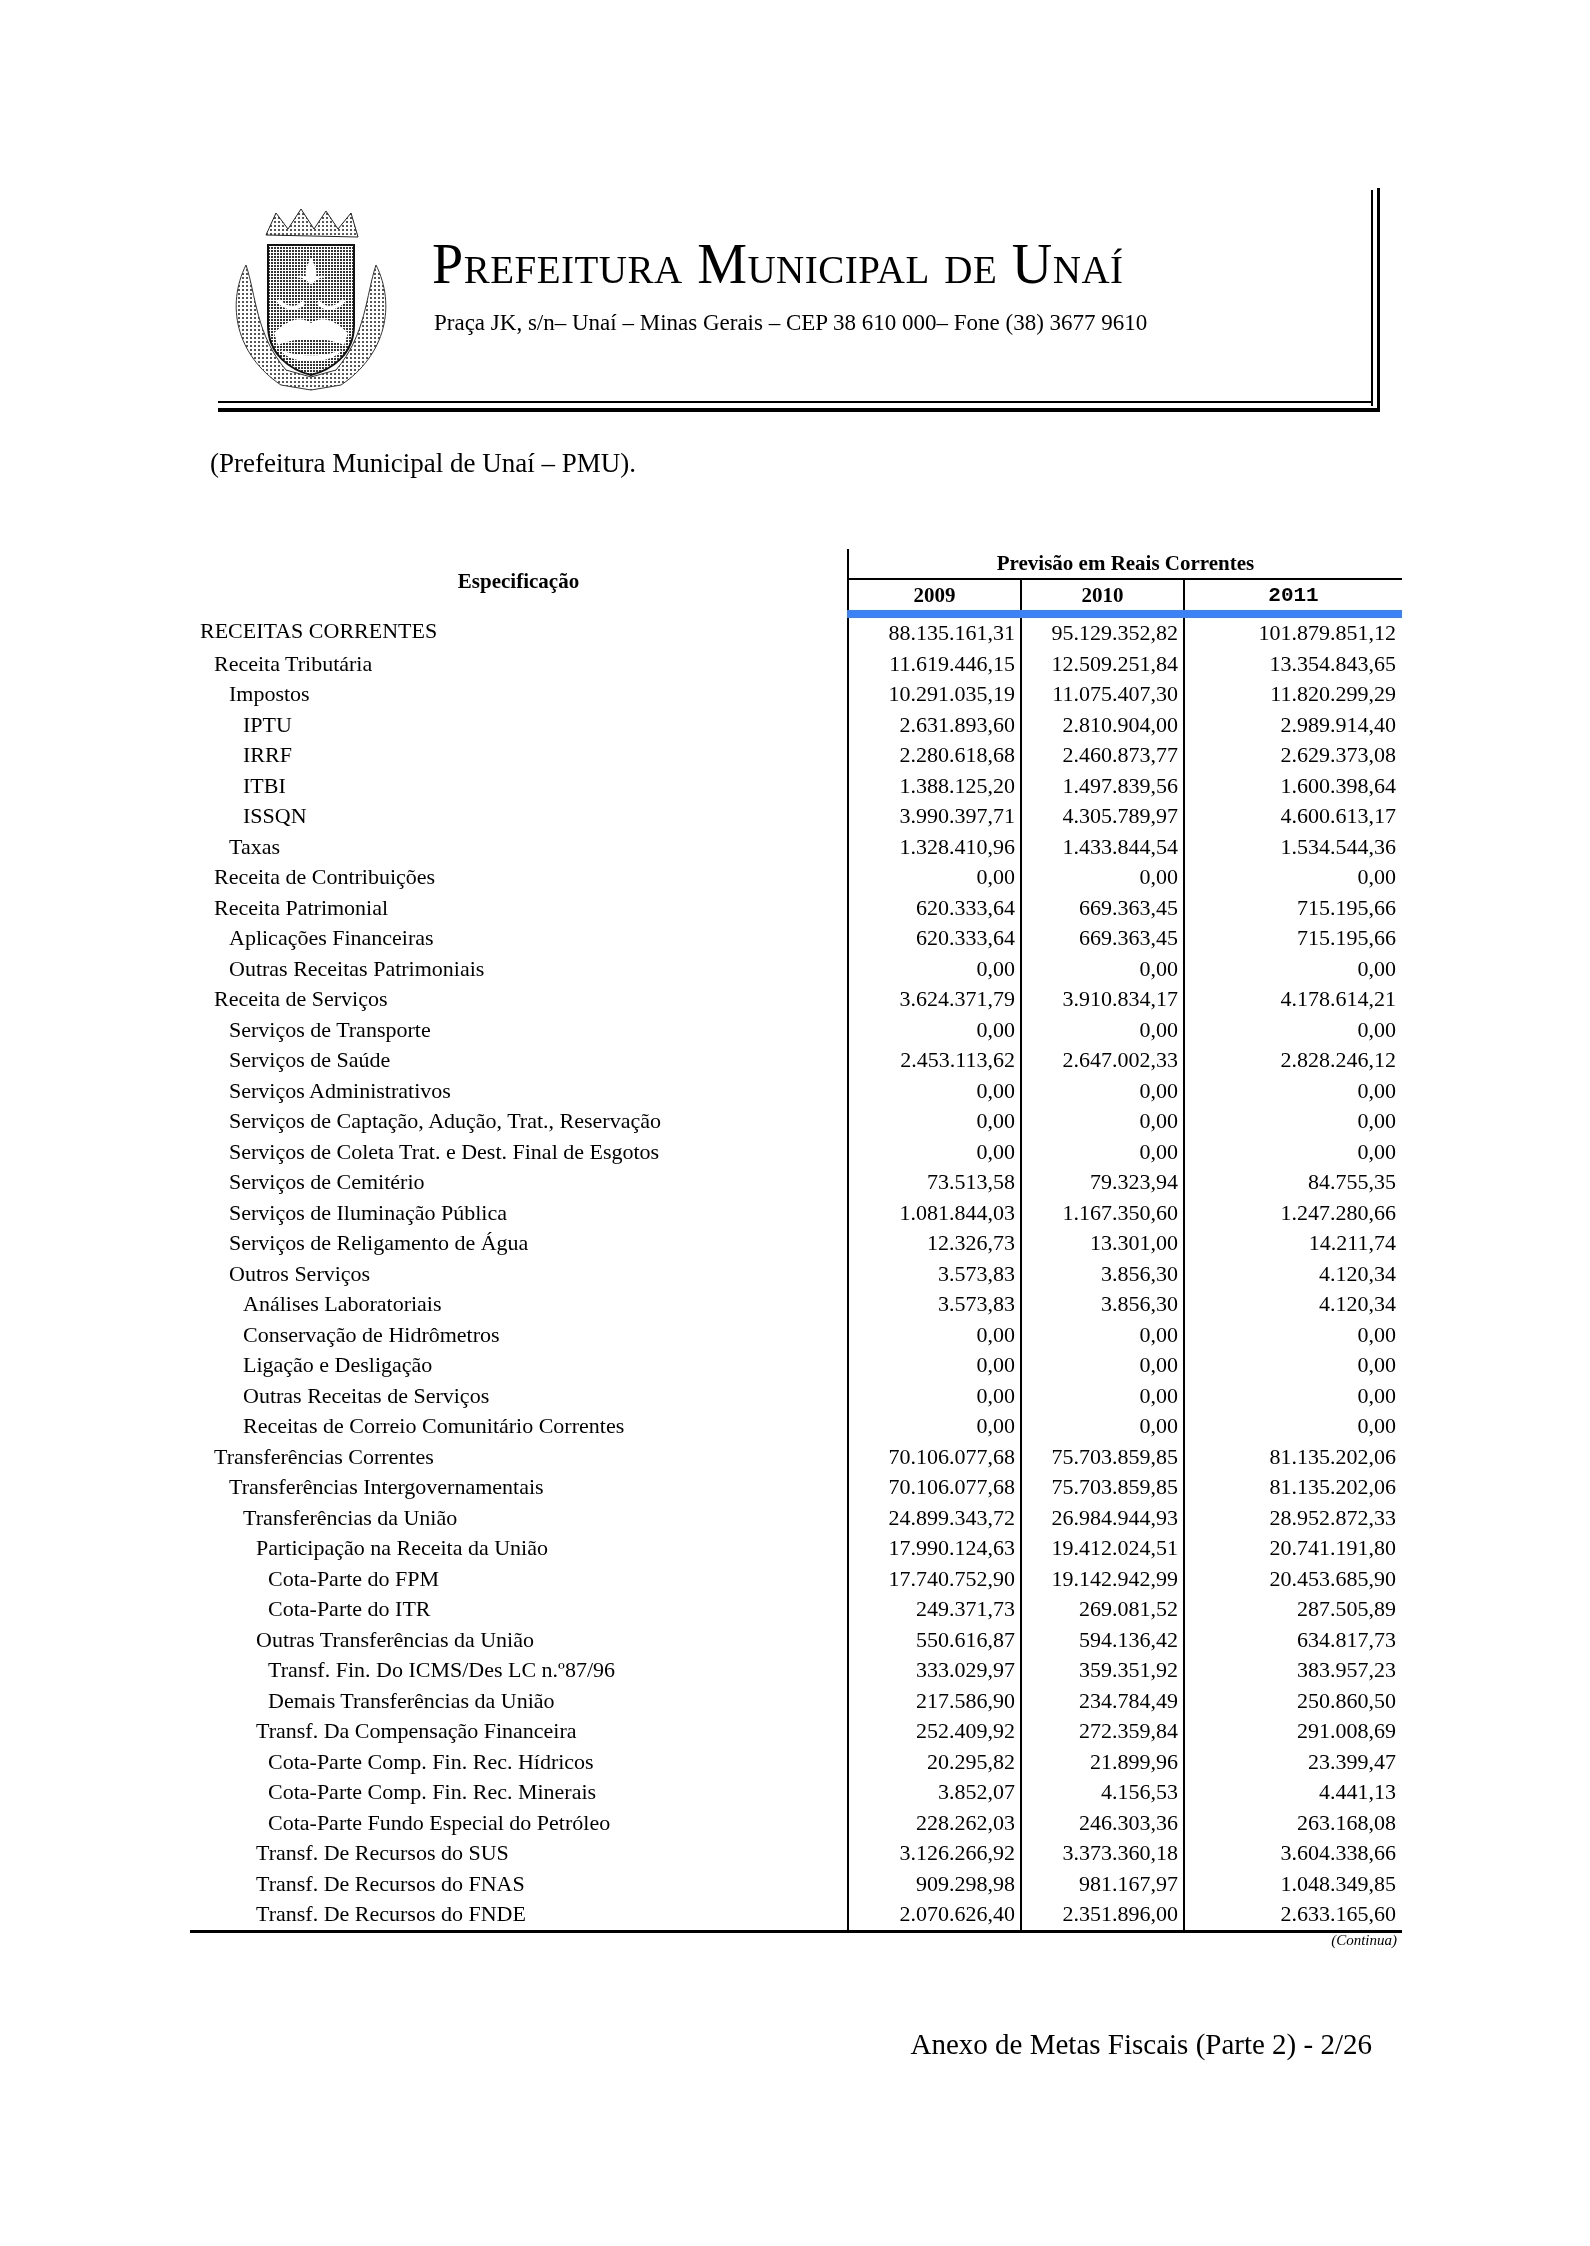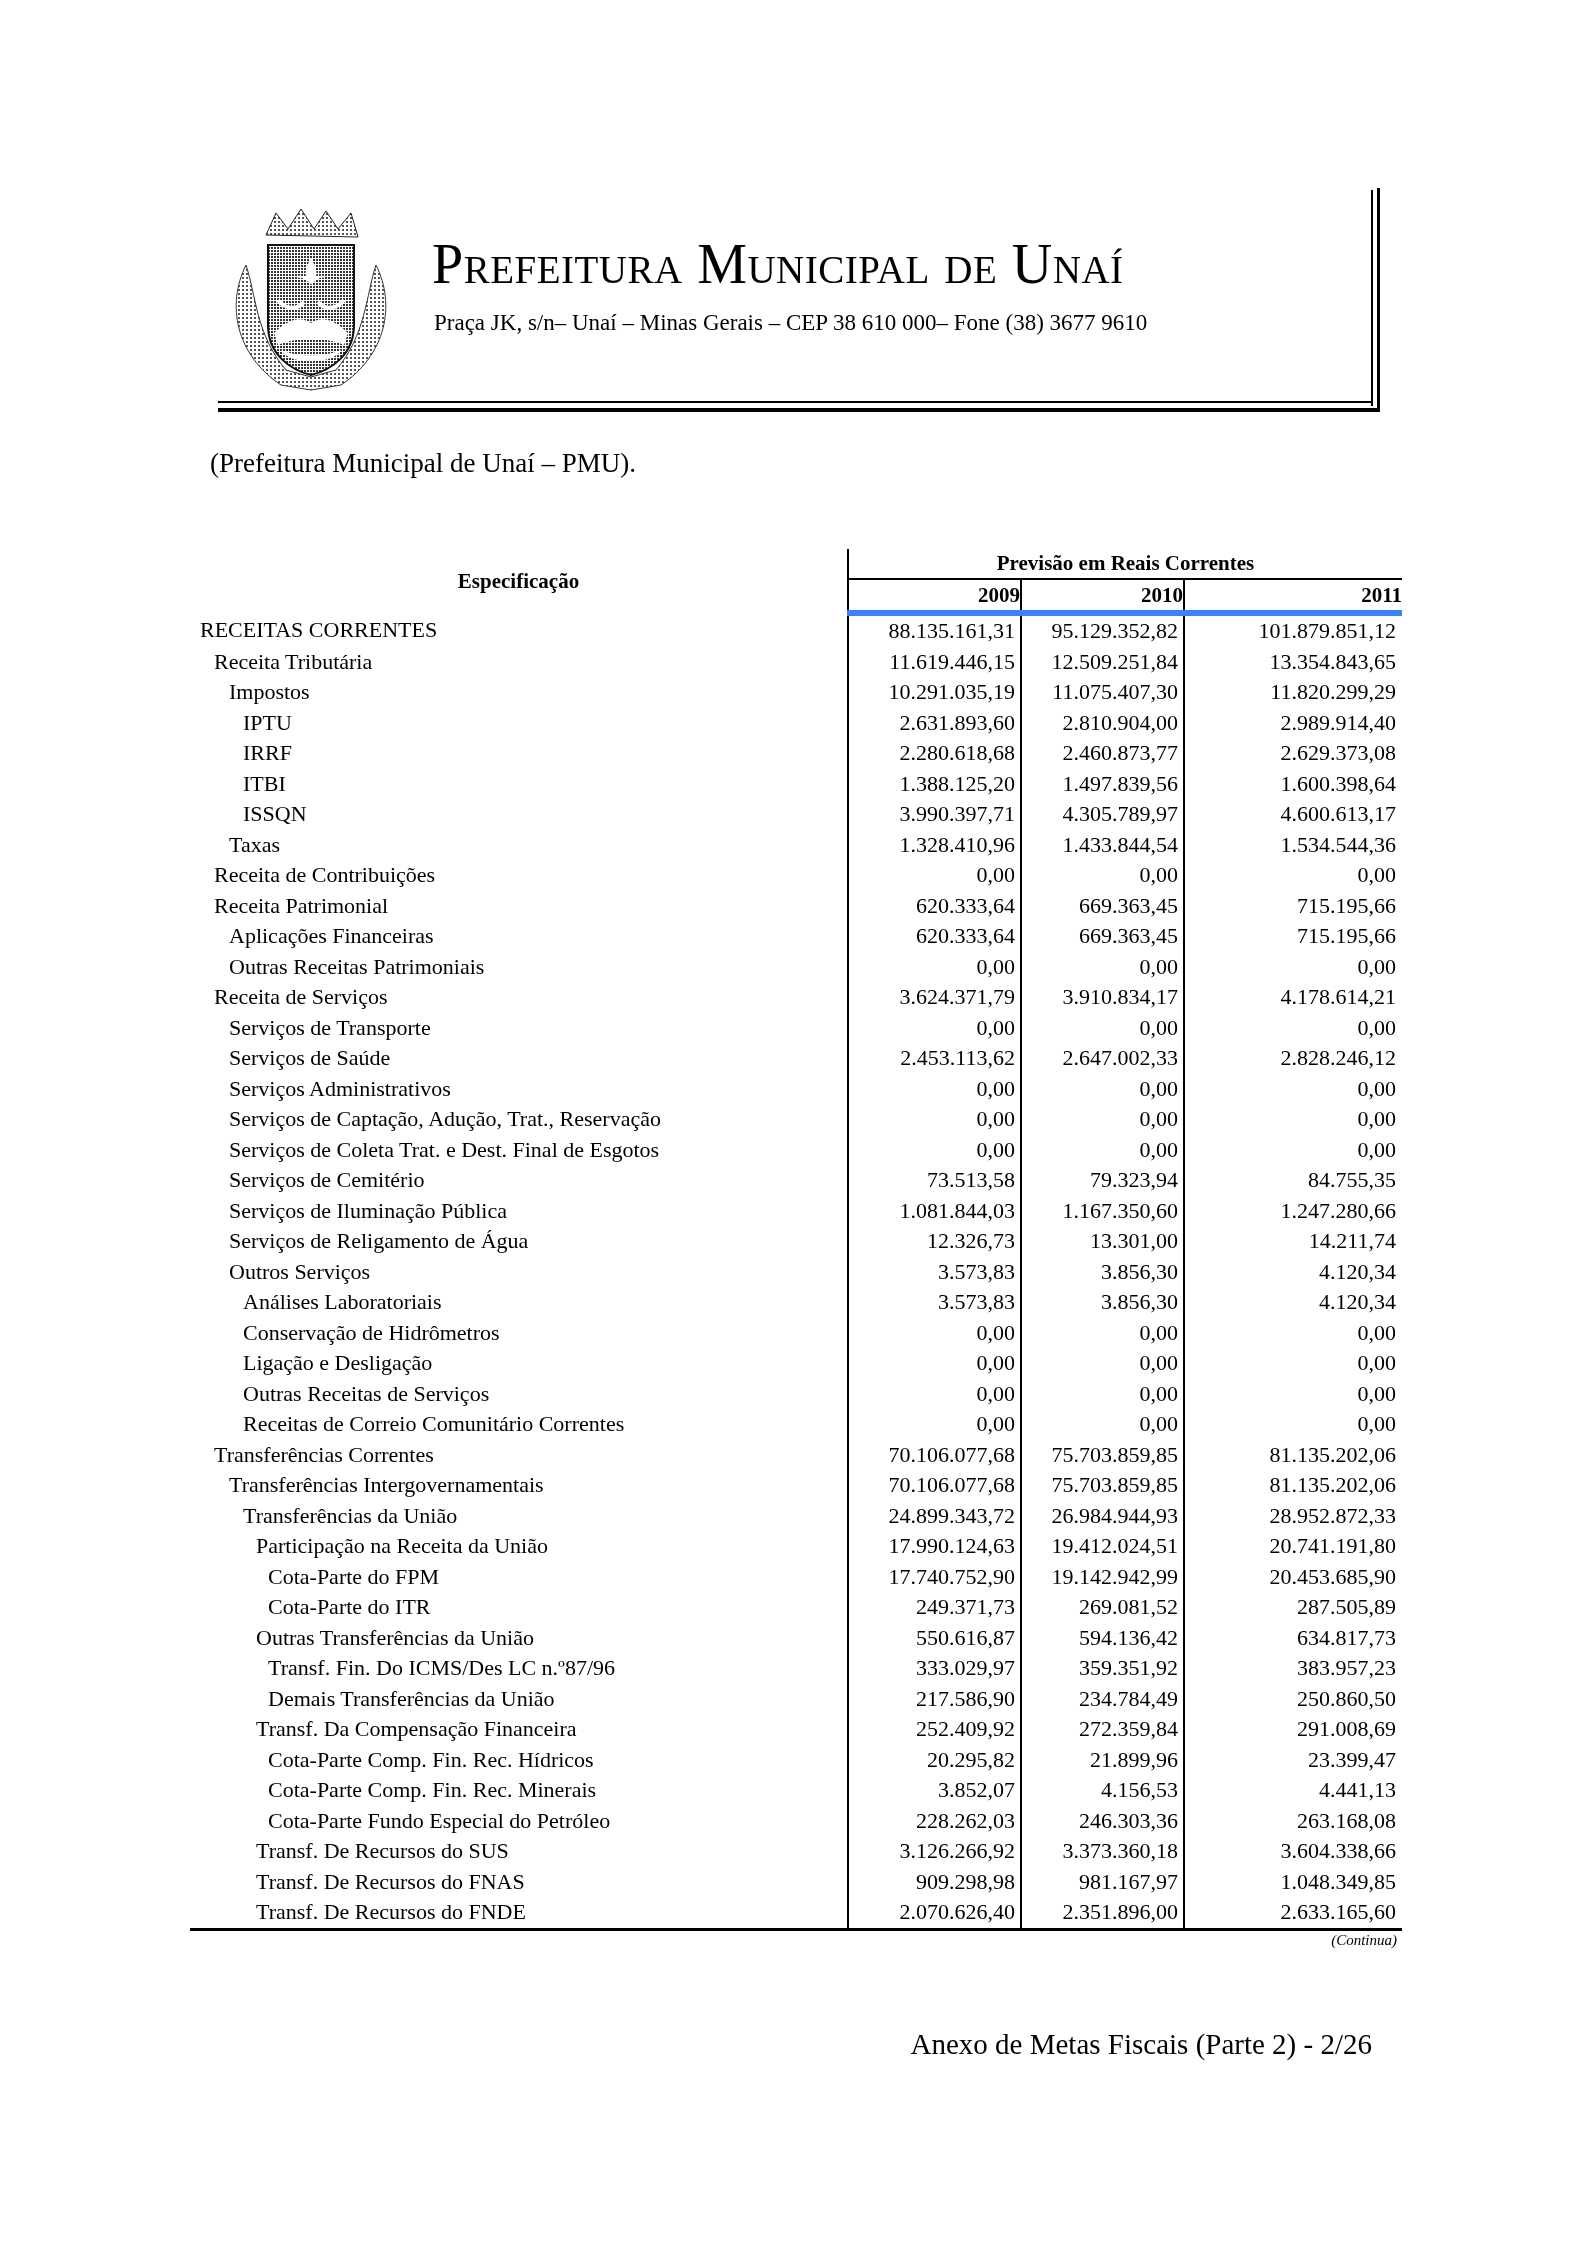--- a/index.html
+++ b/index.html
@@ -36,22 +36,22 @@
     }
     table.tbl { table-layout: fixed; }
     .tbl col.c-spec { width: 658px; }
     .tbl col.c-y1 { width: 173px; }
     .tbl col.c-y2 { width: 163px; }
     .tbl col.c-y3 { width: 218px; }
     .tbl th { font-weight: bold; font-size: 21px; padding: 0; }
     .tbl th.spec-head { text-align: center; vertical-align: middle; border-right: 2px solid #000; }
     .tbl th.prev-head { height: 29px; border-bottom: 2px solid #000; text-align: center; }
     .tbl th.year { height: 30px; text-align: center; font-weight: bold; border-right: 2px solid #000; }
-    .tbl th.year.last { border-right: none; }
-    .tbl thead tr:last-child th { border-bottom: 6px solid #3b82f6; text-align: right; }
+    .tbl th.year.last { border-right: none; font-family: Liberation Mono, monospace; }
+    .tbl thead tr:last-child th { border-bottom: 8px solid #3b82f6; }
     .tbl td { height: 30.5px; padding: 0; line-height: 30px; white-space: nowrap; }
     .tbl td.spec { border-right: 2px solid #000; }
     .tbl td.num { text-align: right; padding-right: 5px; border-right: 2px solid #000; }
     .tbl td.num.last { border-right: none; padding-right: 6px; }
     .tbl tbody tr:last-child td { border-bottom: 3px solid #000; font-family: Liberation Serif, serif; }
     .lvl0 { padding-left: 10px !important; }
     .lvl1 { padding-left: 24px !important; }
     .lvl2 { padding-left: 39px !important; }
     .lvl3 { padding-left: 53px !important; }
     .lvl4 { padding-left: 66px !important; }

